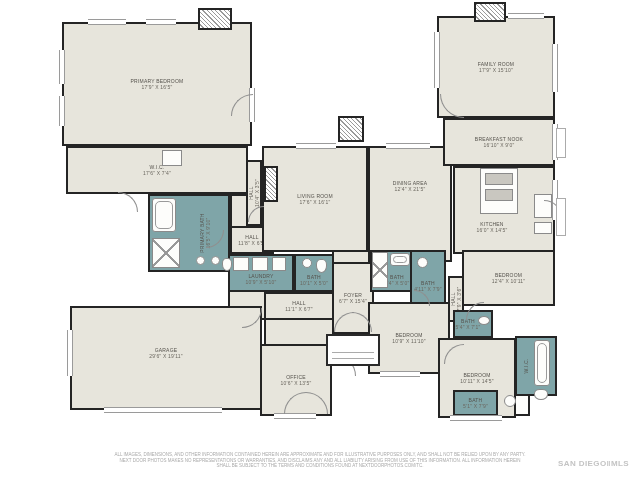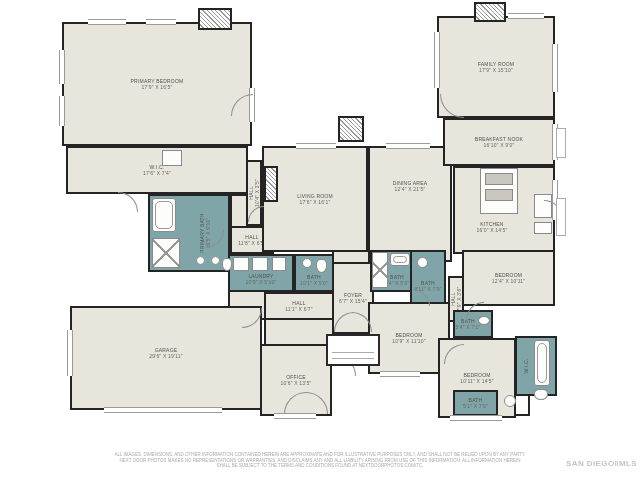--- a/index.html
+++ b/index.html
@@ -37,21 +37,21 @@
   
   .fp{position:absolute;box-sizing:border-box;border:2px solid #242424;
       background:repeating-linear-gradient(45deg,#ffffff 0 2px,#9a9a9a 2px 3px);}
   
   .porch{position:absolute;box-sizing:border-box;border:2px solid #2a2a2a;background:#fff;}
   .porchl{position:absolute;box-sizing:border-box;border:1px solid #ababab;background:#fff;}
   .stepline{position:absolute;height:1px;background:#ababab;}
   
   .disc{position:absolute;left:95px;width:450px;top:452px;text-align:center;
         font-size:4.5px;line-height:5.5px;color:#a9a9a9;}
-  .mls{position:absolute;right:3px;top:459px;font-size:8px;font-weight:bold;
+  .mls{position:absolute;right:11px;top:459px;font-size:8px;font-weight:bold;
        color:#c4c4c4;letter-spacing:.4px;}
 </style>
 </head>
 <body>
 
 <div class="stage">
 
   <div class="room" style="left:230px;top:194px;width:34px;height:34px"></div>
   <div class="room" style="left:228px;top:290px;width:38px;height:30px"></div>
   <div class="room" style="left:264px;top:318px;width:70px;height:28px"></div>

